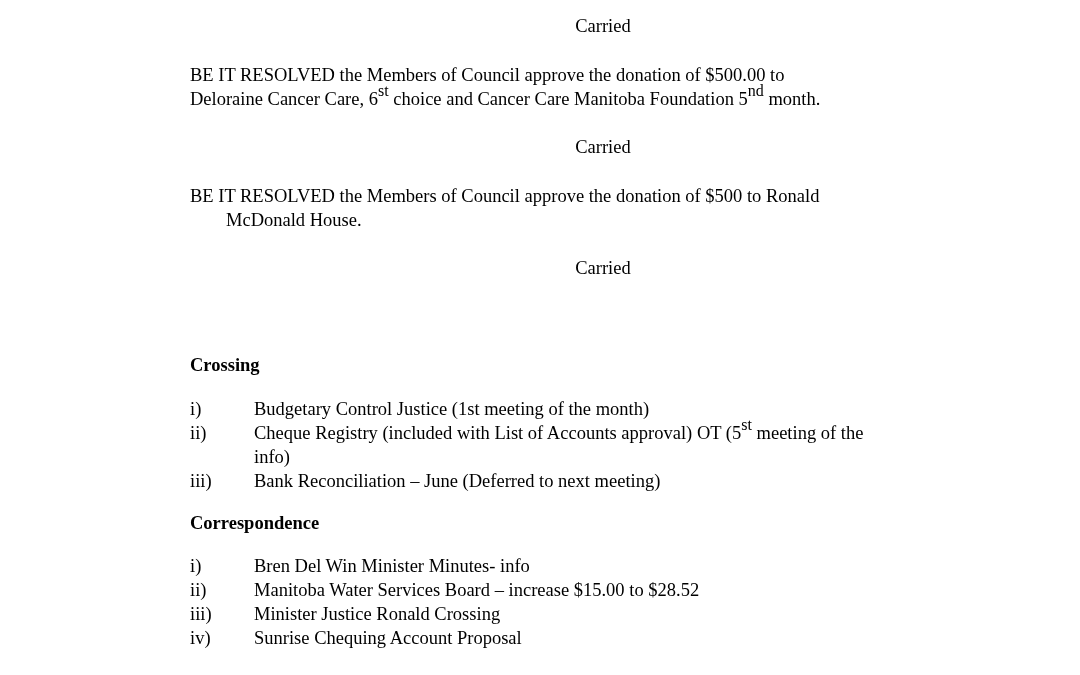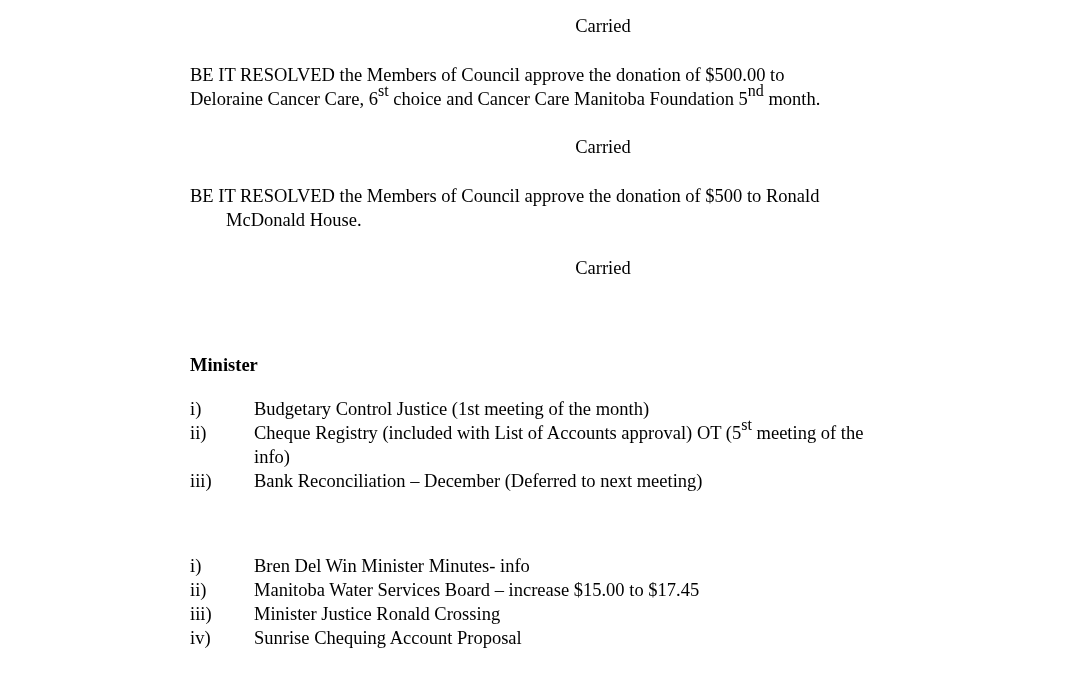--- a/index.html
+++ b/index.html
@@ -70,46 +70,47 @@
   <div class="abs" style="left:190px; top:78px;"><span>Deloraine Cancer Care, 6</span><sup>st</sup><span> choice and Cancer Care Manitoba Foundation 5</span><sup>nd</sup><span> month.</span></div>
 
   <div class="abs carried" style="left:553px; top:126px;">Carried</div>
 
   <div class="abs" style="left:190px; top:175px;">BE IT RESOLVED the Members of Council approve the donation of $500 to Ronald</div>
   <div class="abs" style="left:190px; top:199px;margin-left:36px;">McDonald House.</div>
 
   <div class="abs carried" style="left:553px; top:247px;">Carried</div>
 
 
-  <div class="abs heading" style="left:190px; top:344px;">Minister</div>
+  <div class="abs heading" style="left:190px; top:344px;">Crossing</div>
 
   <div class="list-item" style="top:388px;">
     <span class="list-num">i)</span>
     <span class="list-text">Budgetary Control Justice (1st meeting of the month)</span>
   </div>
   <div class="list-item" style="top:412px;">
     <span class="list-num">ii)</span>
     <span class="list-text" style="white-space:nowrap;"><span>Cheque Registry (included with List of Accounts approval) OT (5</span><sup>st</sup><span> meeting of the</span></span>
   </div>
   <div class="list-item" style="top:436px;">
     <span class="list-text">info)</span>
   </div>
   <div class="list-item" style="top:460px;">
     <span class="list-num">iii)</span>
-    <span class="list-text">Bank Reconciliation – December (Deferred to next meeting)</span>
+    <span class="list-text">Bank Reconciliation – June (Deferred to next meeting)</span>
   </div>
 
+  <div class="abs heading" style="left:190px; top:502px;">Correspondence</div>
 
   <div class="list-item" style="top:545px;">
     <span class="list-num">i)</span>
     <span class="list-text">Bren Del Win Minister Minutes- info</span>
   </div>
   <div class="list-item" style="top:569px;">
     <span class="list-num">ii)</span>
-    <span class="list-text">Manitoba Water Services Board – increase $15.00 to $17.45</span>
+    <span class="list-text">Manitoba Water Services Board – increase $15.00 to $28.52</span>
   </div>
   <div class="list-item" style="top:593px;">
     <span class="list-num">iii)</span>
     <span class="list-text">Minister Justice Ronald Crossing</span>
   </div>
   <div class="list-item" style="top:617px;">
     <span class="list-num">iv)</span>
     <span class="list-text">Sunrise Chequing Account Proposal</span>
   </div>
 

